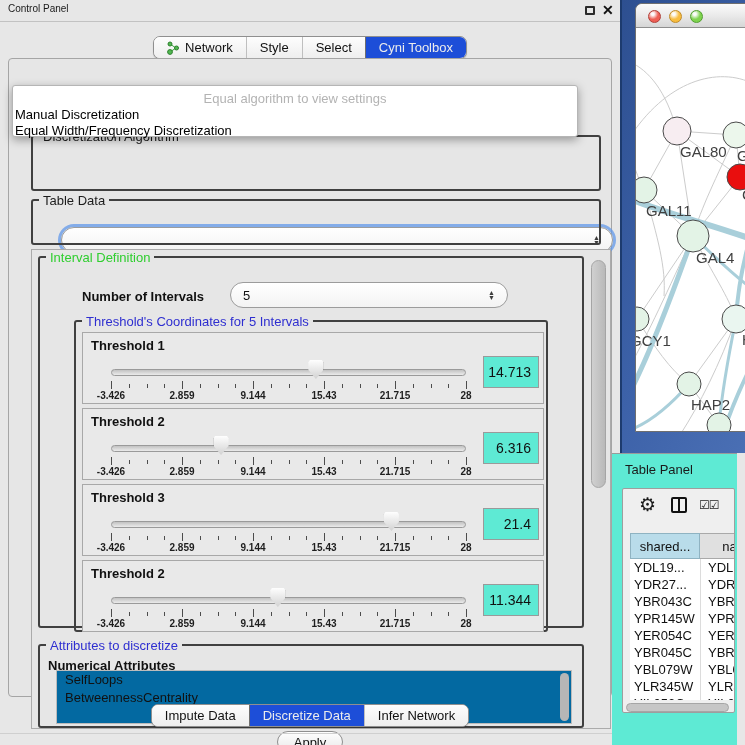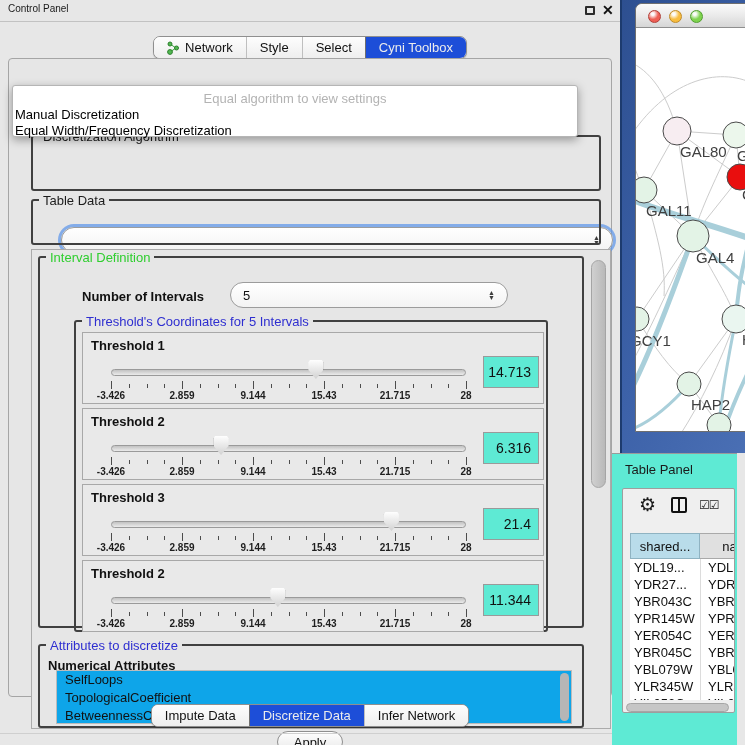--- a/index.html
+++ b/index.html
@@ -57,21 +57,21 @@
   .thr-handle{position:absolute;top:27px;width:15px;height:19px;background:linear-gradient(#fefefe,#d2d2d2);clip-path:polygon(10% 0,90% 0,100% 12%,100% 52%,50% 100%,0 52%,0 12%);filter:drop-shadow(0 0 1px #777)}
   .thr-ticks{position:absolute;left:28px;top:48px;width:355px;height:8px}
   .tick{position:absolute;top:3px;width:1px;height:4px;background:#4c4c4c}
   .tick.major{top:0;height:8px}
   .thr-labels{position:absolute;left:28px;top:57px;width:355px;height:12px}
   .tlab{position:absolute;transform:translateX(-50%);font-size:10px;font-weight:700;color:#1e1e1e;white-space:nowrap}
   .thr-value{position:absolute;left:400px;top:23px;width:56px;height:32px;background:#5eead4;border:1px solid #9a9a9a;display:flex;align-items:center;justify-content:flex-end;padding-right:7px;font-size:14px;color:#111}
 
   #attr-group{left:6px;top:394px;width:546px;height:84px}
   #attr-list-label{position:absolute;left:16px;top:408px;font-size:13px;font-weight:700;color:#111}
-  #attr-list{position:absolute;left:24px;top:420px;width:516px;height:54px;background:#0ea5e9;border:1px solid #bbb;overflow:hidden}
+  #attr-list{position:absolute;left:24px;top:420px;width:516px;height:54px;background:#0369a1;border:1px solid #bbb;overflow:hidden}
   .attr-item{padding-left:8px;font-size:13px;line-height:18px;color:#111;white-space:nowrap}
   #attr-sb{position:absolute;right:2px;top:2px;width:9px;height:48px;border-radius:5px;background:#b6b6b6}
 
   #apply-btn{position:absolute;left:268px;top:672px;width:66px;height:22px;border:1px solid #8f8f8f;border-radius:11px;background:linear-gradient(#fefefe,#e9e9e9);font-size:13px;color:#111;display:flex;align-items:center;justify-content:center}
   #cp-strip{position:absolute;left:0;top:733px;width:620px;height:1px;background:#cfcfcf}
 
   
   #desktop{position:absolute;left:620px;top:0;width:125px;height:453px;background:linear-gradient(115deg,#2d4f90 0%,#3c61a8 55%,#4a6fb4 100%);border-left:2px solid #1d3b6e}
   #netwin{position:absolute;left:13px;top:3px;width:112px;height:429px;background:#fff;border:1px solid #6f6f6f;border-top-left-radius:7px}
   .nw-titlebar{position:absolute;left:0;top:0;width:110px;height:24px;background:linear-gradient(#fafafa 0%,#ececec 45%,#d6d6d6 100%);border-bottom:1px solid #8e8e8e;border-top-left-radius:7px}
@@ -315,21 +315,20 @@
             </div>
         </div>
 
         <div class="group" id="attr-group">
           <span class="group-label g-blue">Attributes to discretize</span>
         </div>
         <span id="attr-list-label">Numerical Attributes</span>
         <div id="attr-list">
 
         <div class="attr-item">SelfLoops</div>
-            <div class="attr-item">TopologicalCoefficient</div>
             <div class="attr-item">BetweennessCentrality</div>
             <div id="attr-sb"></div>
           </div>
 
         <div id="mid-sb-thumb"></div>
       </div>
 
       <button id="apply-btn">Apply</button>
     </div>
 

